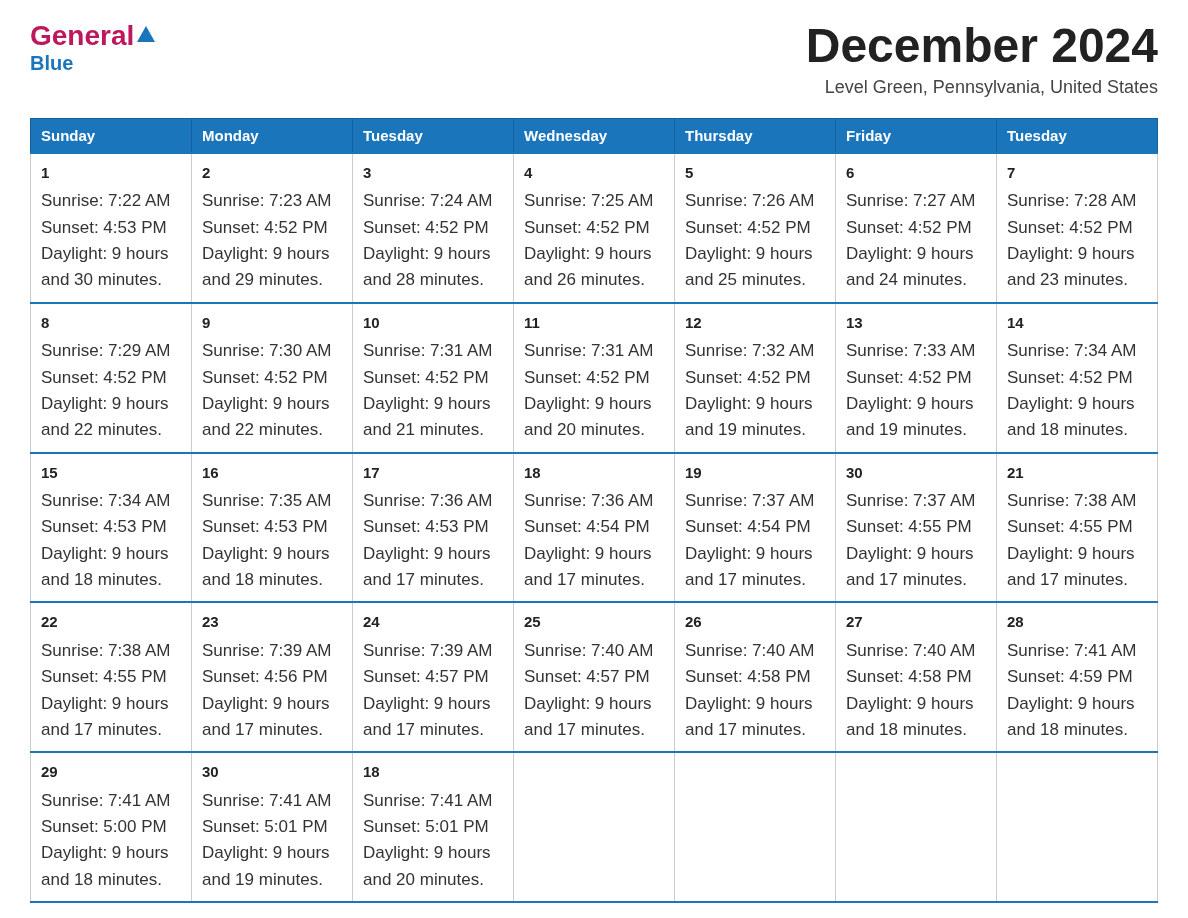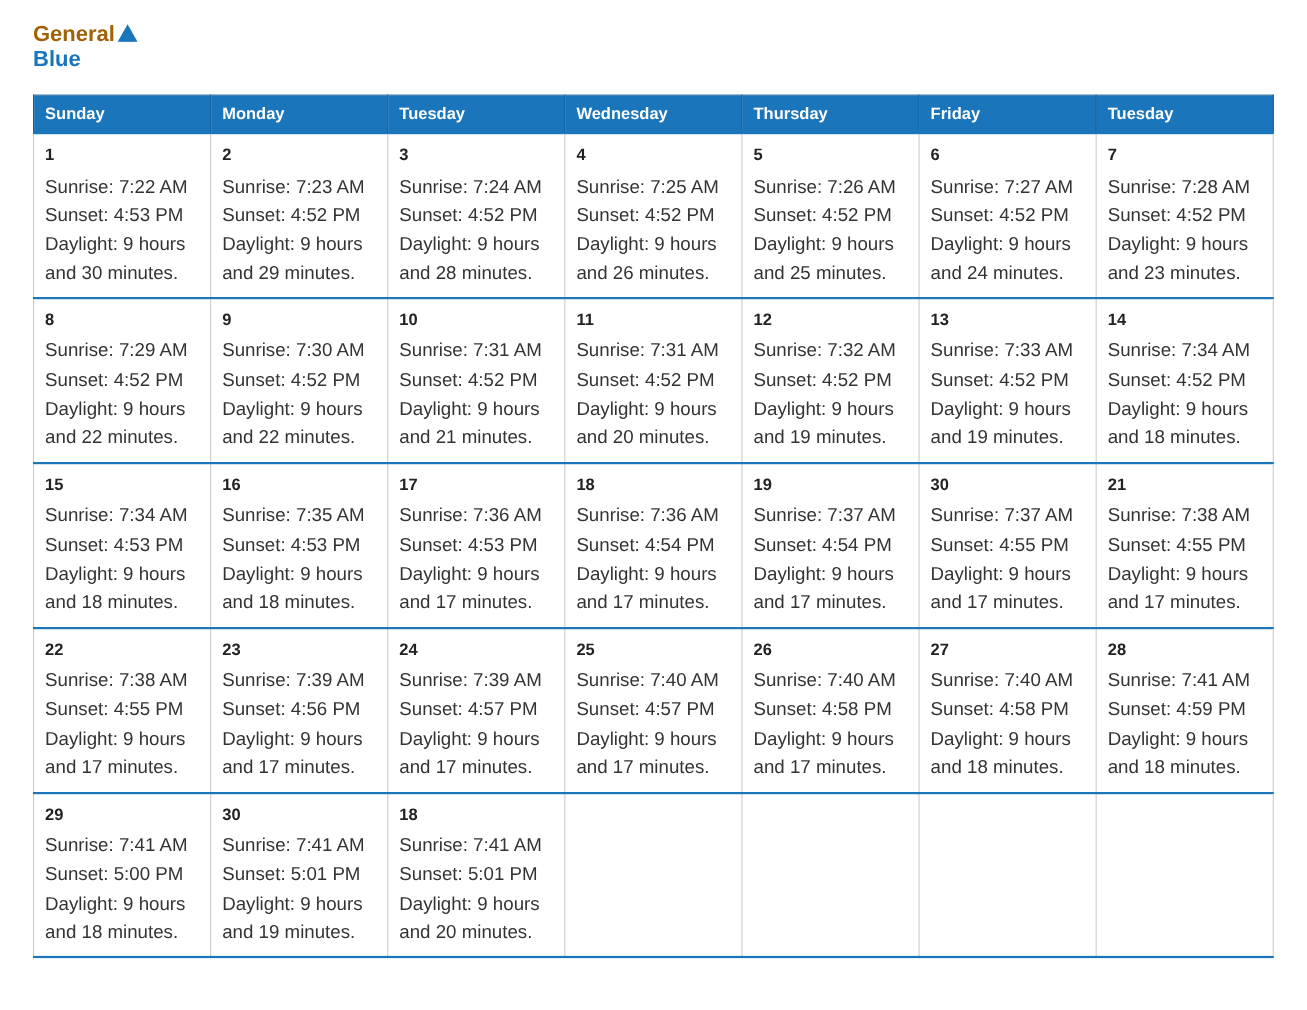--- a/index.html
+++ b/index.html
@@ -82,29 +82,33 @@
     .empty-cell {
       background: #fff;
     }
   </style>
 </head>
 <body>
 
 <div class="header-area">
   <div class="logo">
     <div class="logo-line1">
-      <span style="font-size:20px; font-weight:bold; color:#a16207;">General</span>
+      <span style="font-size:28px; font-weight:bold; color:#be185d;">General</span>
       <svg width="22" height="22" viewBox="0 0 22 22" style="margin-left:1px; margin-top:-2px;">
         <polygon points="11,2 20,18 2,18" fill="#1a75bb"></polygon>
         <polygon points="11,6 17,18 5,18" fill="#1a75bb" opacity="0.5"></polygon>
       </svg>
     </div>
     <div>
       <span style="font-size:20px; font-weight:bold; color:#1a75bb;">Blue</span>
     </div>
+  </div>
+  <div class="title-area">
+    <div class="month-title">December 2024</div>
+    <div class="subtitle">Level Green, Pennsylvania, United States</div>
   </div>
 </div>
 
 <table class="calendar">
   <thead>
     <tr>
       <th>Sunday</th>
       <th>Monday</th>
       <th>Tuesday</th>
       <th>Wednesday</th>

